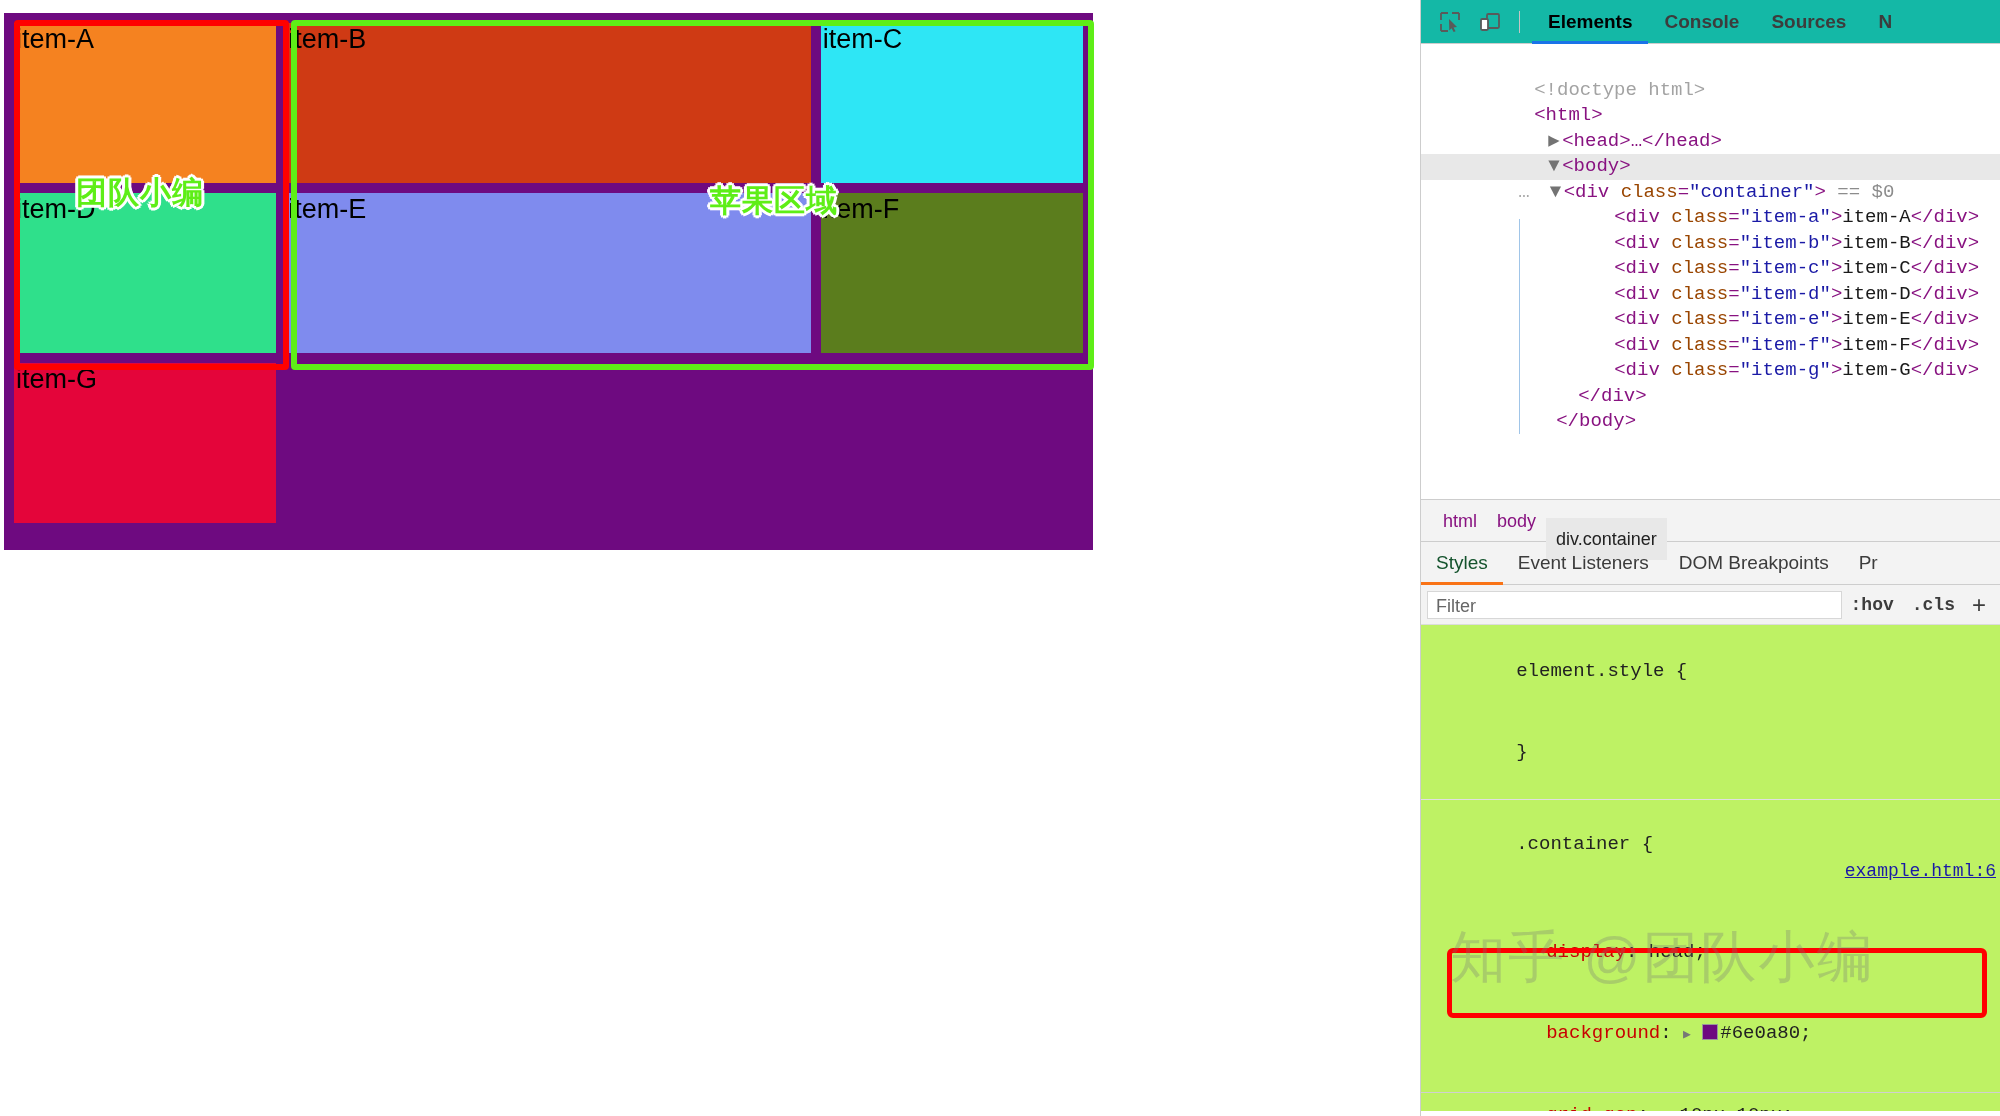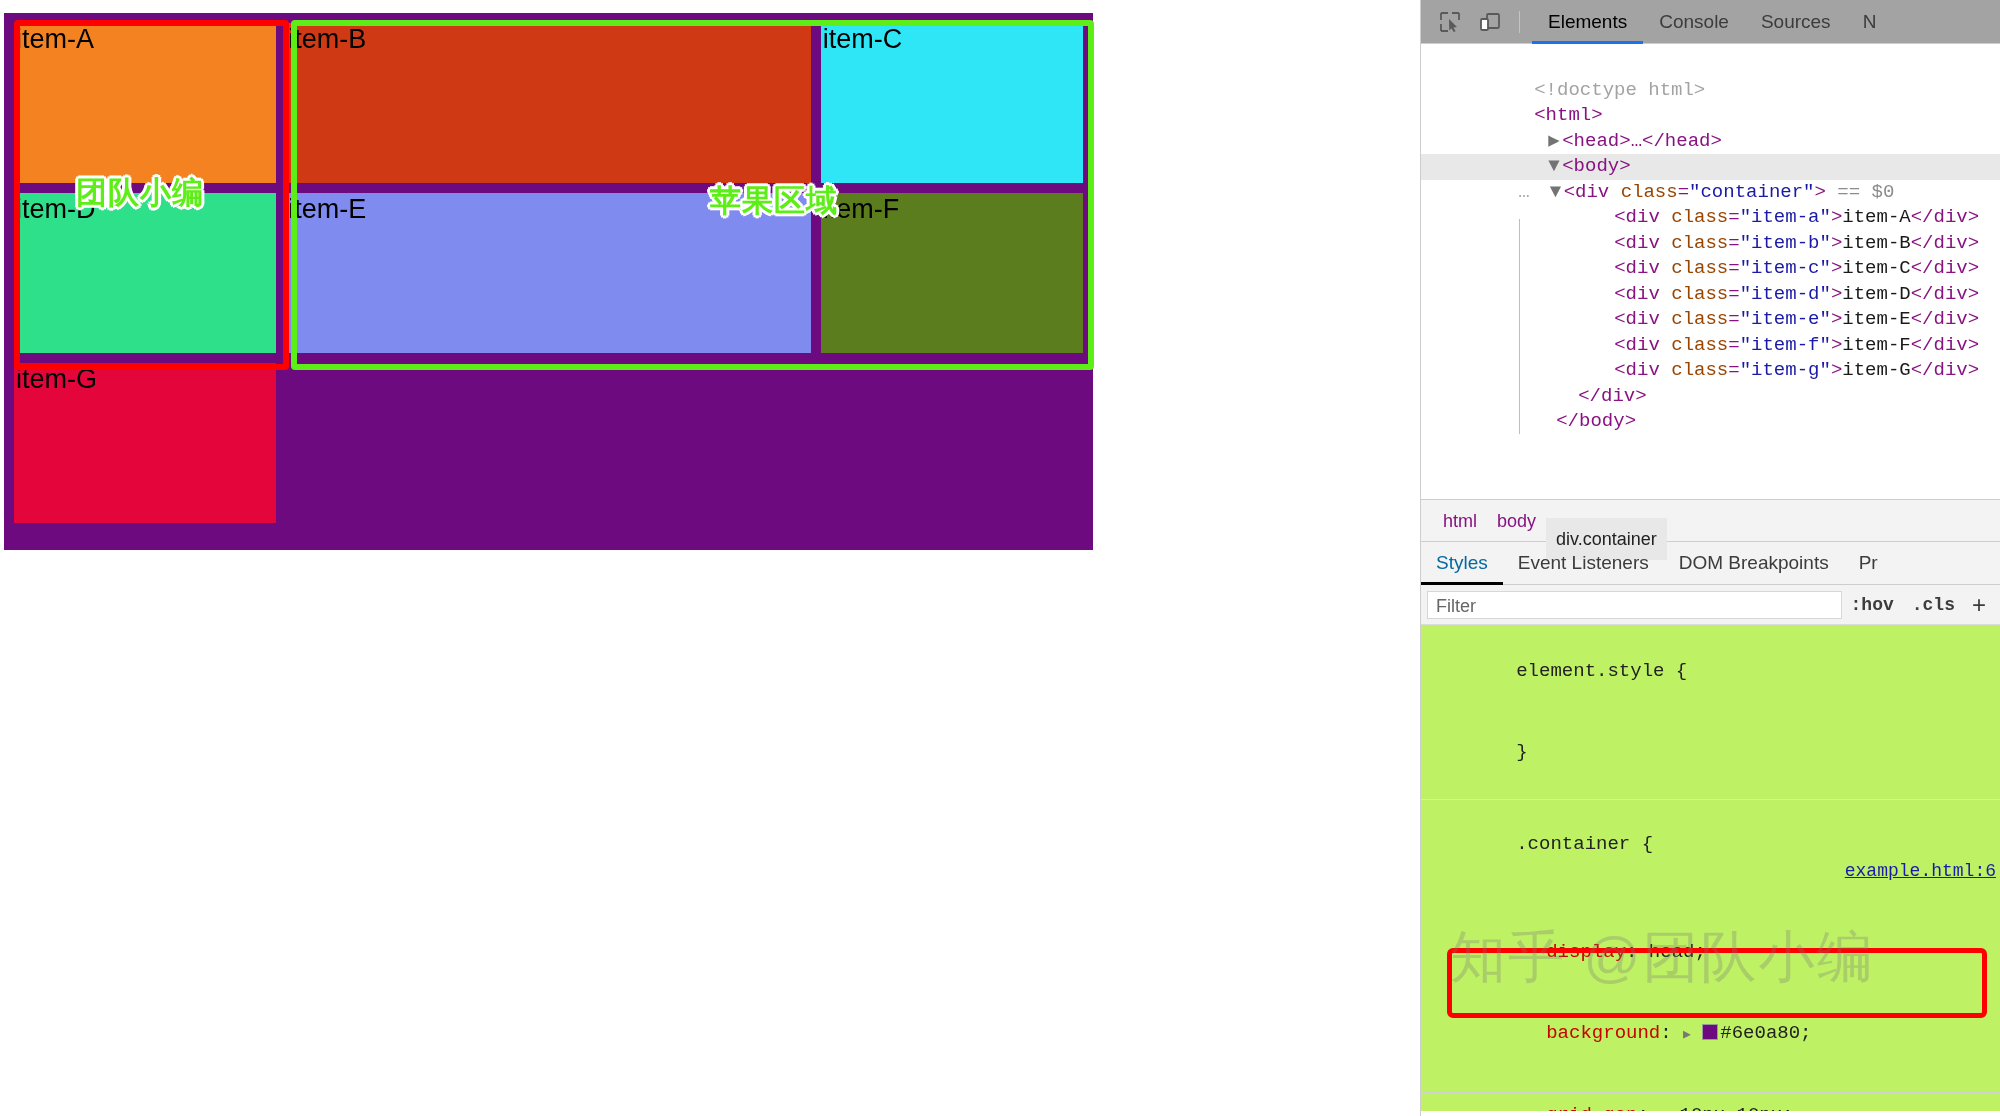--- a/index.html
+++ b/index.html
@@ -112,26 +112,27 @@
     height: 1116px;
     background: #ffffff;
     border-left: 1px solid #cdcdcd;
     box-sizing: border-box;
     font-family: "Liberation Sans", sans-serif;
   }
 
   .dt-toolbar {
     position: relative;
     height: 44px;
-    background: #a3a3a3;
+    background: #14b8a6;
     border-bottom: 1px solid #cdcdcd;
     display: flex;
     align-items: center;
     padding-left: 12px;
     box-sizing: border-box;
+    font-weight: bold;
   }
 
   .tb-icon {
     width: 34px; height: 30px;
     margin-right: 6px;
     display: flex;
     align-items: center;
     justify-content: center;
   }
 
@@ -222,21 +223,21 @@
   }
   .subtab {
     font-size: 19px;
     color: #3c3c3c;
     padding: 0 15px;
     height: 44px;
     line-height: 44px;
     white-space: nowrap;
     box-sizing: border-box;
   }
-  .subtab.active { color: #0369a1; border-bottom: 3px solid #000000; }
+  .subtab.active { color: #14532d; border-bottom: 3px solid #f97316; }
 
   .dt-filterbar {
     height: 40px;
     background: #f3f3f3;
     display: flex;
     align-items: center;
     padding: 0 6px 0 6px;
     box-sizing: border-box;
     border-bottom: 1px solid #dcdcdc;
   }

